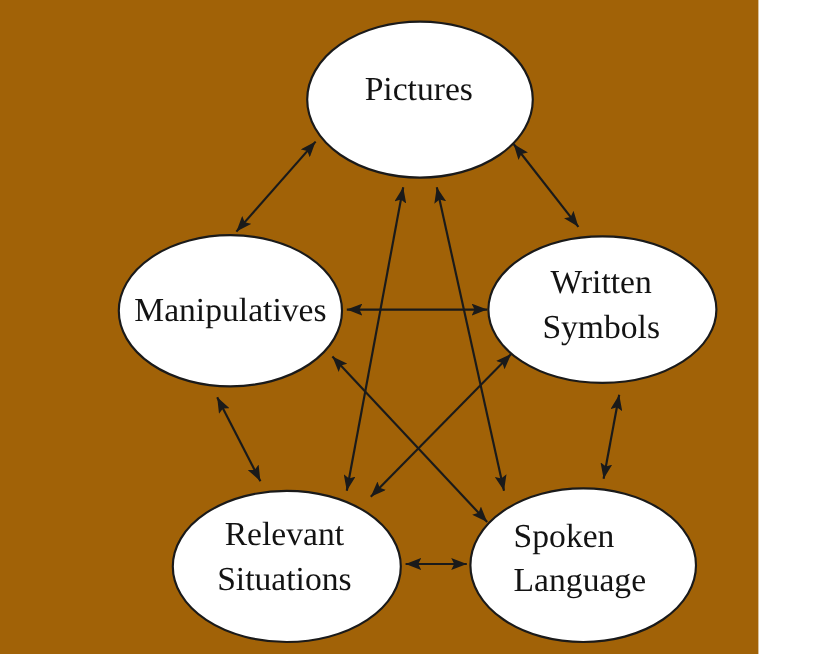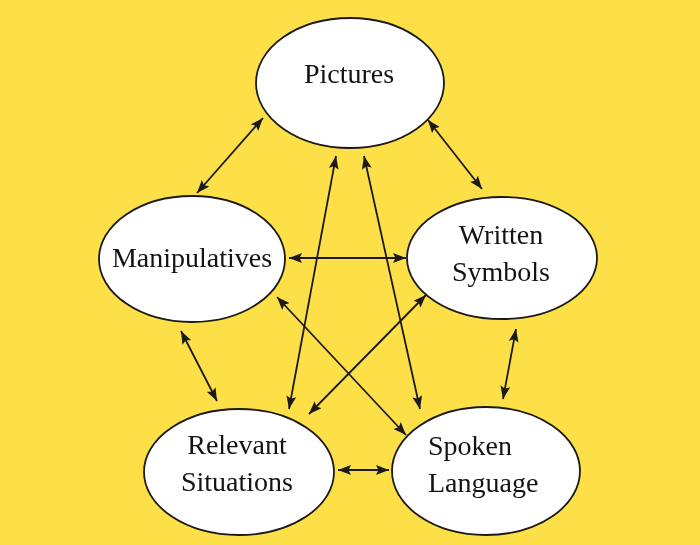--- a/index.html
+++ b/index.html
@@ -3,23 +3,23 @@
 <meta charset="utf-8">
 <style>
   html, body {
     margin: 0;
     padding: 0;
     background: #ffffff;
     font-family: "Liberation Serif", serif;
   }
   .canvas-wrap {
     position: relative;
-    width: 700px;
+    width: 632px;
     height: 545px;
-    background: #fde047;
+    background: #a16207;
     overflow: hidden;
   }
   svg text {
     font-family: "Liberation Serif", serif;
     font-size: 28px;
     fill: #131313;
   }
   svg ellipse {
     fill: #ffffff;
   }

